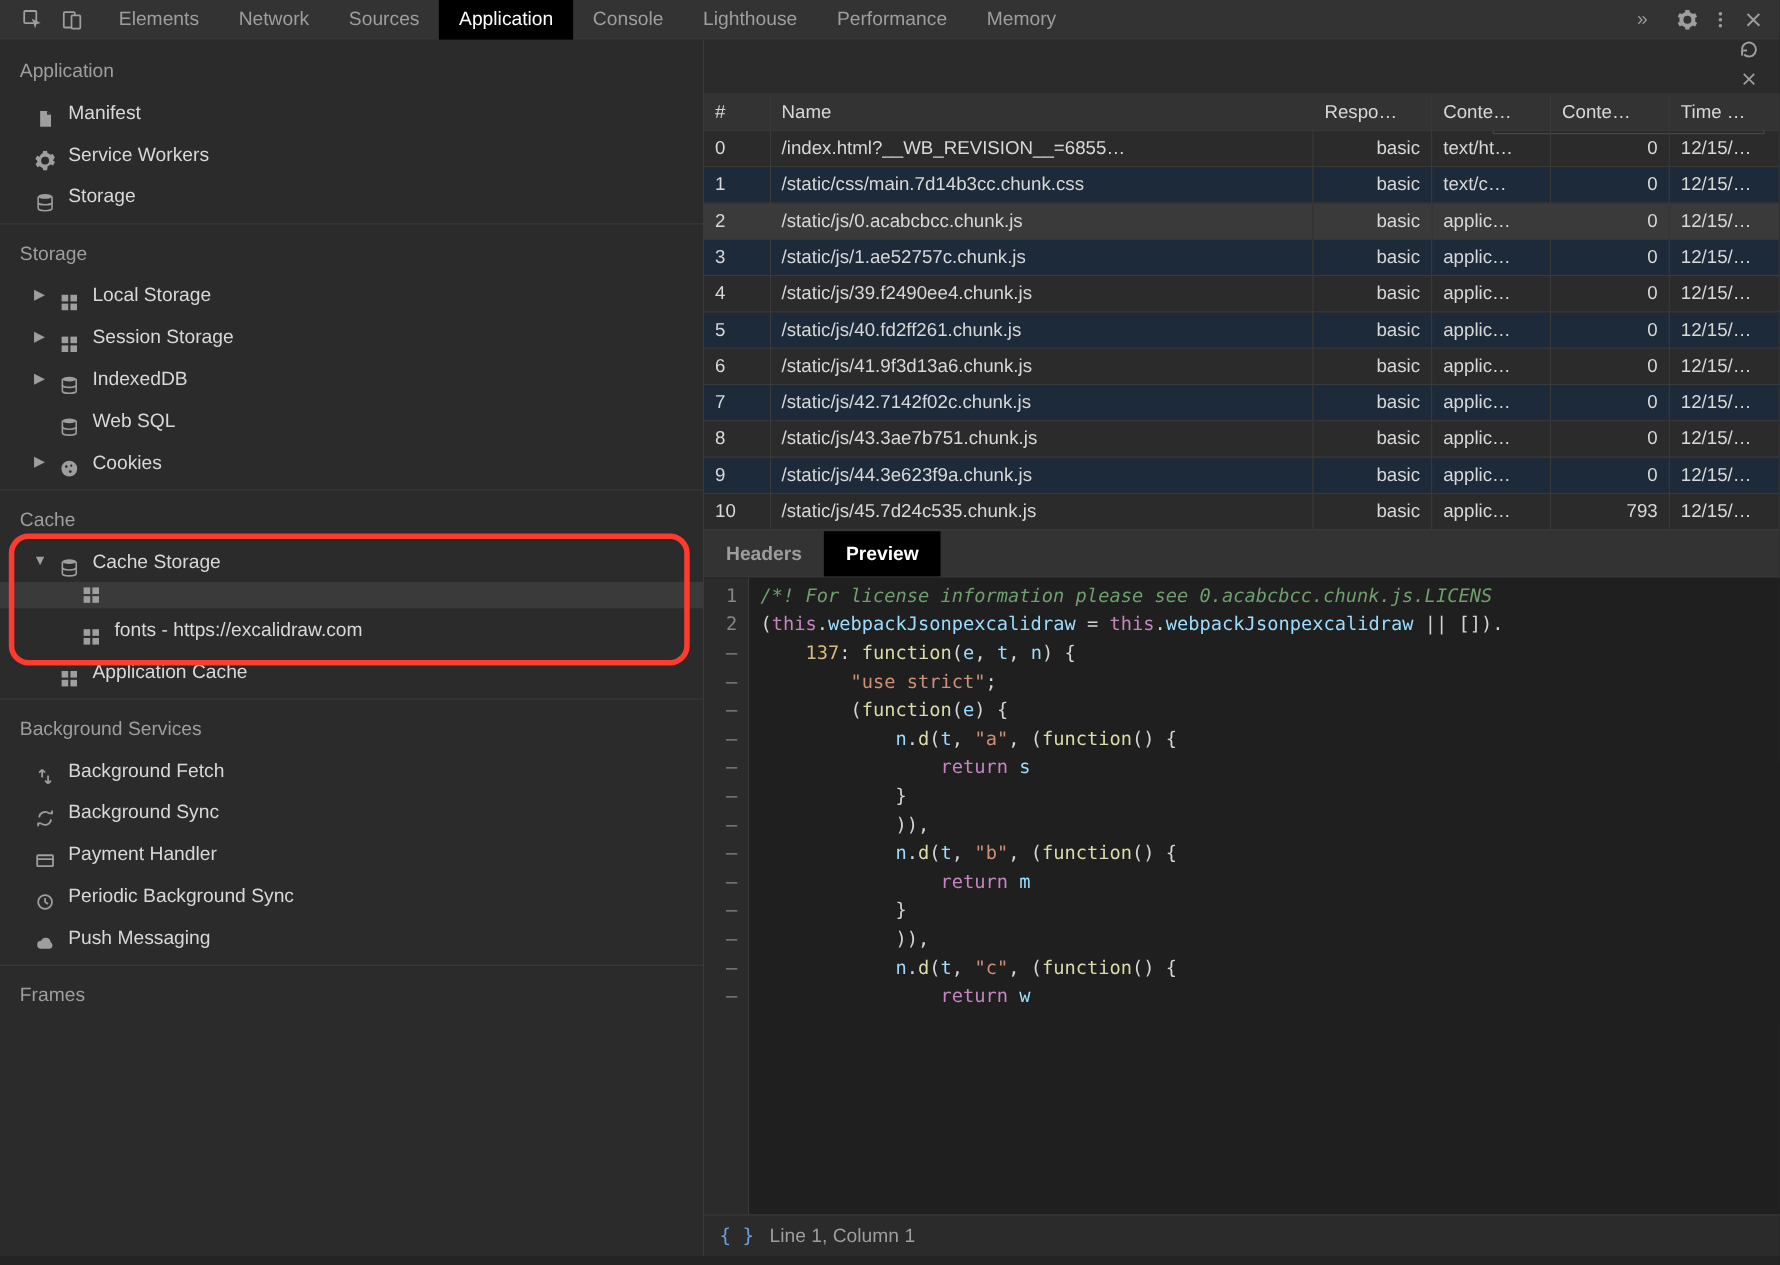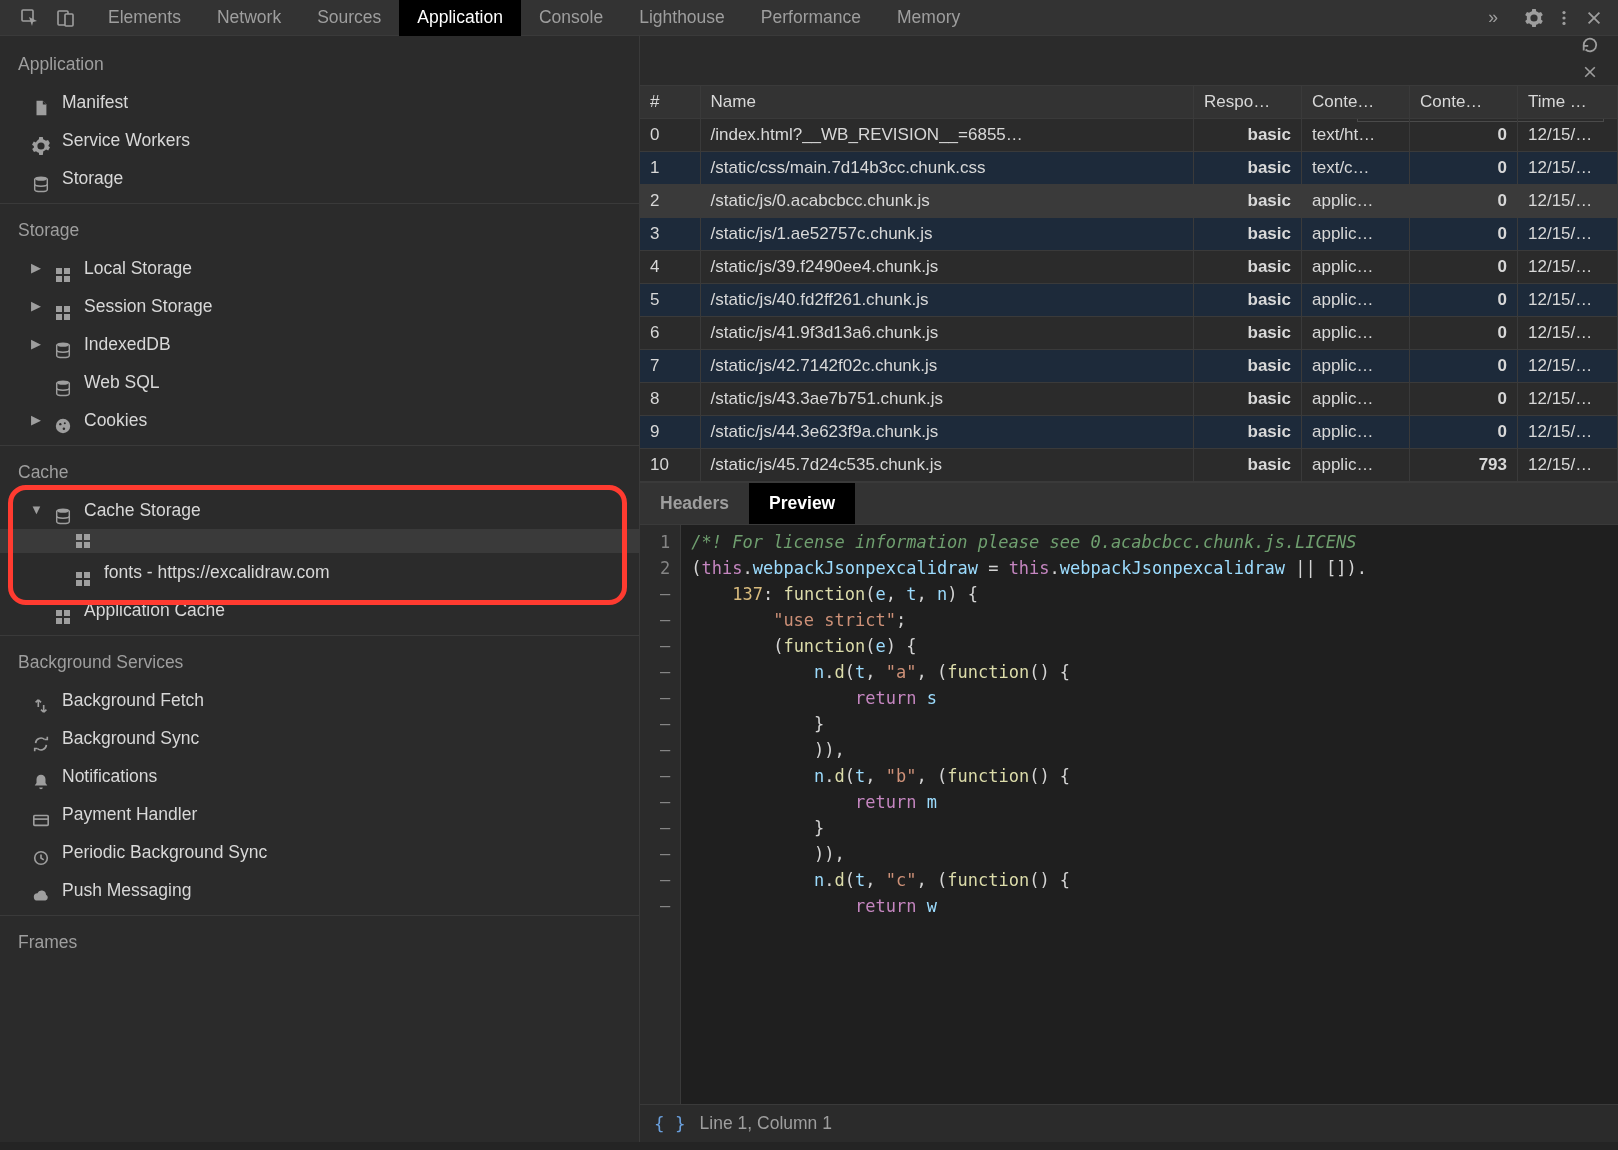--- a/index.html
+++ b/index.html
@@ -158,21 +158,21 @@
     font-size: 17px;
     white-space: nowrap;
     overflow: hidden;
     text-overflow: ellipsis;
   }
   .cache-table th {
     background: var(--bg-toolbar);
     color: var(--text-primary);
     font-weight: normal;
   }
-  .cache-table td.num { text-align: right; font-weight: bold; }
+  .cache-table td.num { text-align: right; }
   .cache-table td.idx { color: var(--text-primary); text-align:left; }
   .cache-table tr.alt td { background: var(--row-alt); }
   .cache-table tr.sel td { background: var(--row-sel); }
 
   
   .subtabs {
     display: flex;
     background: var(--bg-toolbar);
     border-bottom: 1px solid var(--border-dark);
   }
@@ -443,28 +443,20 @@
           <span class="tree-icon">
             <svg width="18" height="18" viewBox="0 0 20 20" fill="none" stroke="currentColor" stroke-width="1.8">
               <path d="M4 9a6 6 0 0110-4M16 11a6 6 0 01-10 4"></path>
               <path d="M14 5h3V2M6 15H3v3"></path>
             </svg>
           </span>
           <span>Background Sync</span>
         </div>
         <div class="tree-item">
           <span class="tree-icon">
-            <svg width="18" height="18" viewBox="0 0 20 20" fill="currentColor">
-              <path d="M10 2a5 5 0 00-5 5v4l-2 3h14l-2-3V7a5 5 0 00-5-5zM8 16a2 2 0 004 0"></path>
-            </svg>
-          </span>
-          <span>Notifications</span>
-        </div>
-        <div class="tree-item">
-          <span class="tree-icon">
             <svg width="18" height="18" viewBox="0 0 20 20" fill="none" stroke="currentColor" stroke-width="1.8">
               <rect x="2" y="5" width="16" height="11" rx="1"></rect>
               <path d="M2 9h16"></path>
             </svg>
           </span>
           <span>Payment Handler</span>
         </div>
         <div class="tree-item">
           <span class="tree-icon">
             <svg width="18" height="18" viewBox="0 0 20 20" fill="none" stroke="currentColor" stroke-width="1.8">

